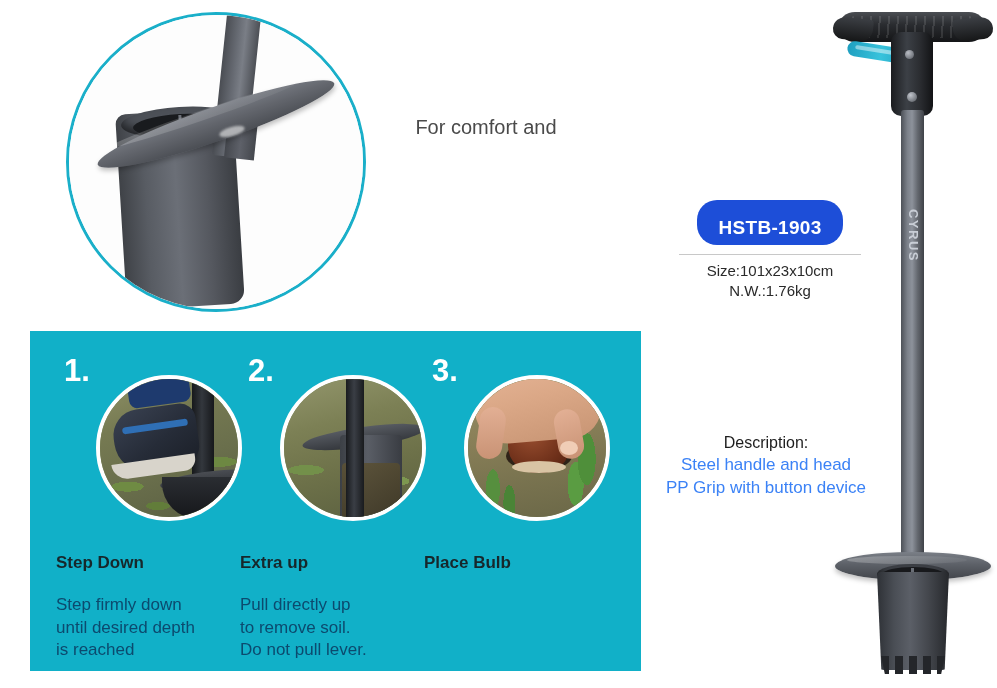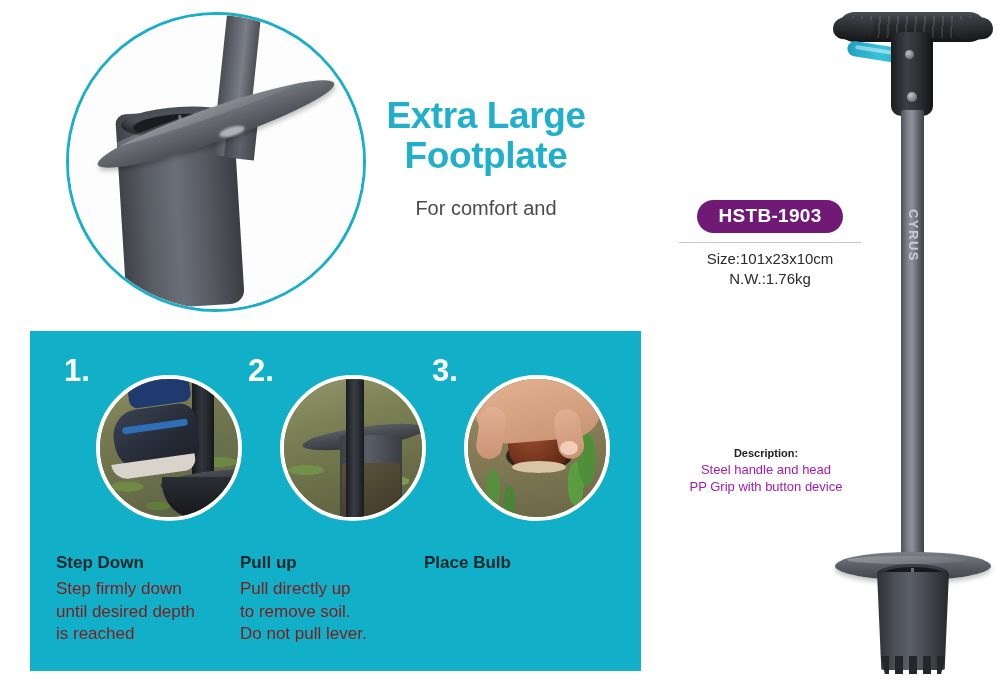--- a/index.html
+++ b/index.html
@@ -129,21 +129,21 @@
     border-radius:46px 50px 30px 34px;transform:rotate(-5deg);}
   .s3-f1{position:absolute;left:10px;top:28px;width:26px;height:52px;
     background:linear-gradient(170deg,#e3b095,#c89274);border-radius:14px;transform:rotate(8deg);}
   .s3-f2{position:absolute;left:88px;top:30px;width:26px;height:50px;
     background:linear-gradient(170deg,#e3b095,#c89274);border-radius:14px;transform:rotate(-10deg);}
   .s3-nail{position:absolute;left:92px;top:62px;width:18px;height:14px;
     background:#f0cdb6;border-radius:50%;}
 
   .step-caption{position:absolute;left:-12px;top:196px;width:204px;text-align:left;}
   .step-title{color:#17272b;font-weight:bold;font-size:17px;line-height:1.2;}
-  .step-body{margin-top:5px;color:#7f1d1d;font-size:17px;line-height:1.32;}
+  .step-body{margin-top:21px;color:#0c4a6e;font-size:17px;line-height:1.32;}
 
   
   .product{position:absolute;left:650px;top:0;width:347px;height:688px;}
 
   .prod-art{position:absolute;left:175px;top:6px;width:175px;height:676px;}
   .pa-handle-bar{position:absolute;left:14px;top:6px;width:146px;height:30px;
     background:linear-gradient(180deg,#4b4e53 0%,#2a2c30 42%,#141517 100%);
     border-radius:16px/14px;}
   .pa-handle-ribs{position:absolute;left:18px;top:10px;width:138px;height:22px;
     background:repeating-linear-gradient(95deg,rgba(255,255,255,.11) 0 2px,transparent 2px 9px);
@@ -185,30 +185,30 @@
     background:#18191c;border-radius:50%;}
   .pa-head-rib{position:absolute;left:86px;top:562px;width:3px;height:14px;background:#6a6e76;}
   .pa-head{position:absolute;left:52px;top:566px;width:72px;height:98px;
     background:linear-gradient(90deg,#2e3136 0%,#4a4e55 24%,#5b5f67 46%,#43464c 72%,#26282c 100%);
     border-radius:4px 4px 7px 7px;clip-path:polygon(0 0,100% 0,94% 100%,6% 100%);}
   .pa-teeth{position:absolute;left:56px;top:650px;width:64px;height:18px;
     background:repeating-linear-gradient(90deg,#24262a 0 8px,transparent 8px 14px);
     clip-path:polygon(0 0,100% 0,94% 100%,6% 100%);}
 
   .prod-info{position:absolute;left:10px;top:200px;width:220px;text-align:center;}
-  .badge{display:inline-block;background:#701a75;color:#fff;font-weight:bold;
-    font-size:19px;letter-spacing:.3px;padding:5px 21px 6px;border-radius:20px;}
+  .badge{display:inline-block;background:#1d4ed8;color:#fff;font-weight:bold;
+    font-size:19px;letter-spacing:.3px;padding:17px 21px 6px;border-radius:20px;}
   .prod-name{margin-top:9px;color:#1d1d1d;font-weight:bold;font-size:19px;
     line-height:1.21;}
   .prod-divider{margin:7px auto 0;width:182px;height:1px;background:#c8c8c8;}
   .prod-specs{margin-top:6px;color:#2a2a2a;font-size:15px;line-height:1.34;}
 
   .prod-desc{position:absolute;left:0;top:434px;width:232px;text-align:center;}
-  .desc-title{color:#1d1d1d;font-weight:bold;font-size:11px;margin-top:13px;}
-  .desc-body{margin-top:2px;color:#a21caf;font-size:13px;line-height:1.33;}
+  .desc-title{color:#1d1d1d;font-weight:normal;font-size:16px;}
+  .desc-body{margin-top:2px;color:#3b82f6;font-size:17px;line-height:1.33;}
 </style>
 </head>
 <body>
 
 <div class="stage">
 
   <div class="hero-circle">
     <div class="hero-photo">
       <div class="hp-bg"></div>
       <div class="hp-barrel"></div>
@@ -217,24 +217,20 @@
       <div class="hp-inner-rib"></div>
       <div class="hp-shaft"></div>
       <div class="hp-shaft-low"></div>
       <div class="hp-plate"></div>
       <div class="hp-plate-hi"></div>
       <div class="hp-glint"></div>
     </div>
   </div>
 
   <div class="hero-text">
-    <div class="hero-title">
-      <div>Extra Large</div>
-      <div>Footplate</div>
-    </div>
     <div class="hero-sub">
       <div>For comfort and</div>
     </div>
   </div>
 
   <div class="steps-panel">
 
     <div class="step step-1">
       <div class="step-num">1.</div>
       <div class="step-photo">
@@ -267,21 +263,21 @@
           <div class="s2-soil"></div>
           <div class="s2-grass"></div>
           <div class="s2-plate"></div>
           <div class="s2-barrel"></div>
           <div class="s2-plug"></div>
           <div class="s2-leg"></div>
           <div class="s2-shaft"></div>
         </div>
       </div>
       <div class="step-caption">
-        <div class="step-title">Pull up</div>
+        <div class="step-title">Extra up</div>
         <div class="step-body">
           <div>Pull directly up</div>
           <div>to remove soil.</div>
           <div>Do not pull lever.</div>
         </div>
       </div>
     </div>
 
     <div class="step step-3">
       <div class="step-num">3.</div>

